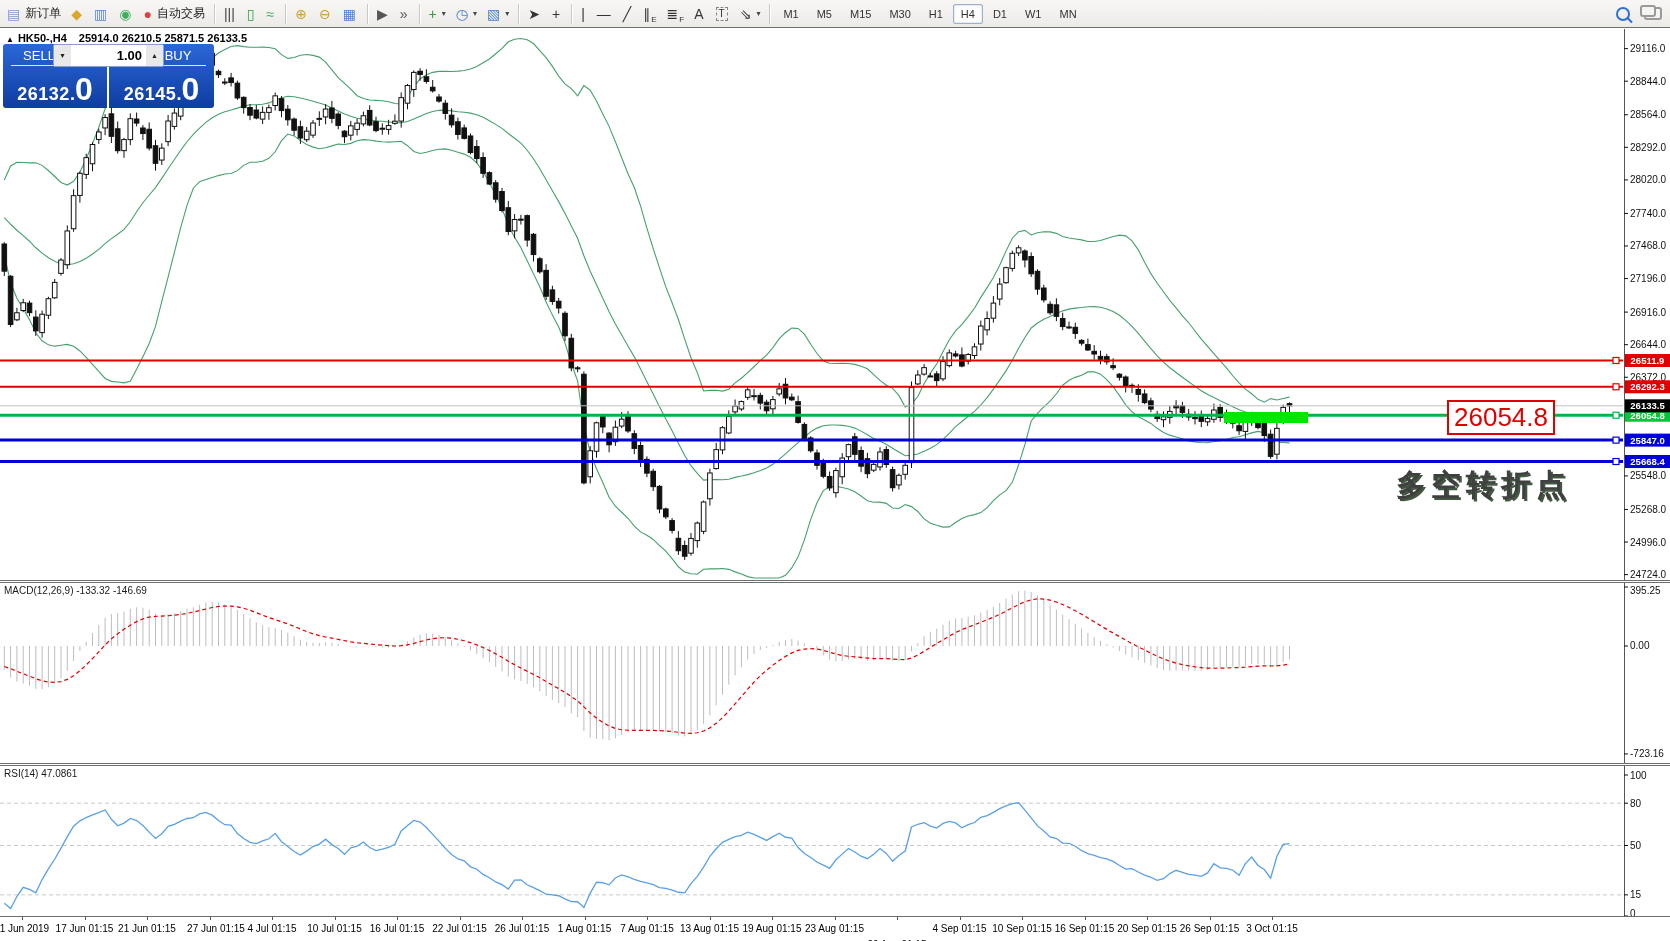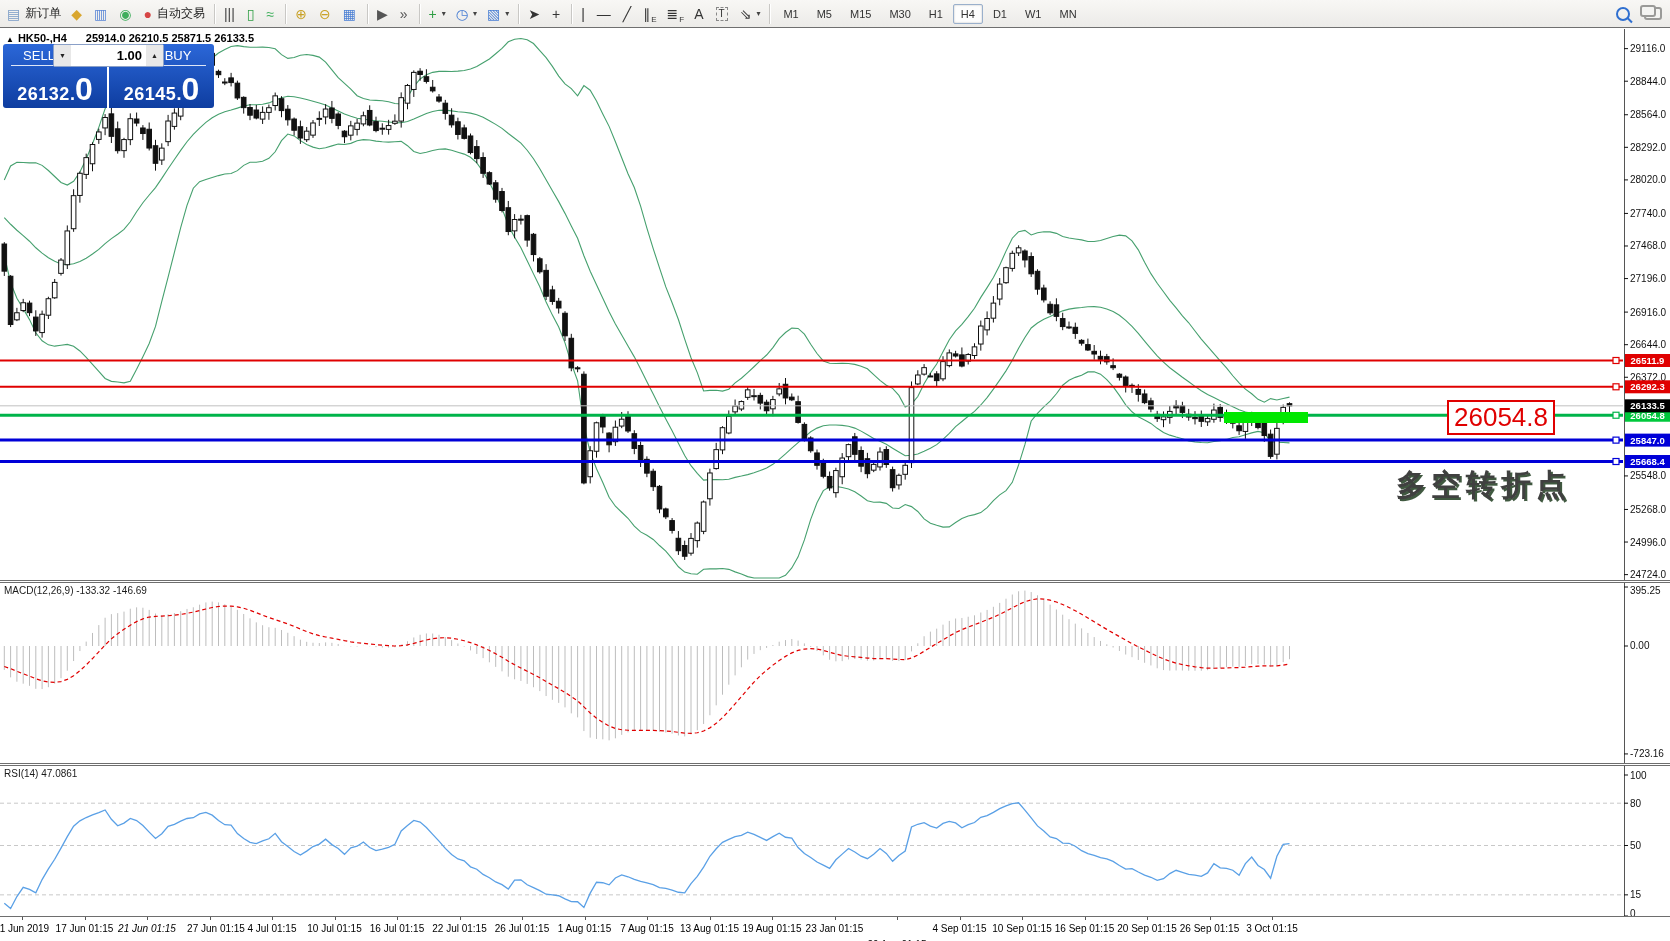--- a/index.html
+++ b/index.html
@@ -19,21 +19,21 @@
   .tf.active{background:#fdfdfd;border:1px solid #9ab0cc;box-shadow:inset 0 0 2px #bbb;}
   #tb-right{margin-left:auto;display:flex;align-items:center;margin-right:8px;gap:14px;}
   .lens{width:10px;height:10px;border:2px solid #2f6fd0;border-radius:50%;position:relative;}
   .lens::after{content:"";position:absolute;width:7px;height:2px;background:#2f6fd0;transform:rotate(45deg);right:-5px;bottom:-2px;}
   .chat{width:14px;height:9px;border:2px solid #9a9a98;border-radius:3px;position:relative;background:#f4f4f2;}
   .chat::before{content:"";position:absolute;left:-6px;top:-4px;width:12px;height:8px;border:2px solid #9a9a98;border-radius:3px;background:#f4f4f2;}
   
   #chart-main{position:absolute;left:0;top:29px;width:1670px;height:551px;background:#fff;}
   #chart-title{position:absolute;left:6px;top:3px;font-size:11px;font-weight:bold;color:#000;z-index:5;}
   #chart-title .tri{font-size:8px;margin-right:4px;color:#000;}
-  #chart-title .ohlc{font-weight:bold;margin-left:19px;}
+  #chart-title .ohlc{font-weight:bold;margin-left:12px;}
   
   #trade-panel{position:absolute;left:3px;top:15px;width:211px;height:64px;z-index:6;
     background:linear-gradient(#2b67d8,#0e3da0);border-radius:3px;color:#fff;}
   .tp-divider{position:absolute;left:104px;top:0;width:2px;height:64px;background:#fff;}
   .tp-half{position:absolute;top:0;height:64px;}
   .tp-sell{left:0;width:104px;}
   .tp-buy{left:106px;width:105px;}
   .tp-btn-label{font-size:13px;text-align:center;width:56px;margin:4px auto 17px;padding-bottom:2px;
     border-bottom:1px solid rgba(255,255,255,.85);}
   .tp-sell .tp-btn-label{margin-left:8px;}
@@ -928,21 +928,21 @@
     </svg>
   <div class="ind-label">RSI(14) 47.0861</div>
 </div>
 
 <div id="date-axis">
     <div class="date-tick" style="left: 22px;"></div>
     <div class="date-label" style="left: 22px;">11 Jun 2019</div>
     <div class="date-tick" style="left: 84.5px;"></div>
     <div class="date-label" style="left: 84.5px;">17 Jun 01:15</div>
     <div class="date-tick" style="left: 147px;"></div>
-    <div class="date-label" style="left: 147px; font-style: italic;">21 Jun 01:15</div>
+    <div class="date-label" style="left: 147px;">21 Jun 01:15</div>
     <div class="date-tick" style="left: 209.5px;"></div>
     <div class="date-label" style="left: 216px;">27 Jun 01:15</div>
     <div class="date-tick" style="left: 272px;"></div>
     <div class="date-label" style="left: 272px;">4 Jul 01:15</div>
     <div class="date-tick" style="left: 334.5px;"></div>
     <div class="date-label" style="left: 334.5px;">10 Jul 01:15</div>
     <div class="date-tick" style="left: 397px;"></div>
     <div class="date-label" style="left: 397px;">16 Jul 01:15</div>
     <div class="date-tick" style="left: 459.5px;"></div>
     <div class="date-label" style="left: 459.5px;">22 Jul 01:15</div>
@@ -950,21 +950,21 @@
     <div class="date-label" style="left: 522px;">26 Jul 01:15</div>
     <div class="date-tick" style="left: 584.5px;"></div>
     <div class="date-label" style="left: 584.5px;">1 Aug 01:15</div>
     <div class="date-tick" style="left: 647px;"></div>
     <div class="date-label" style="left: 647px;">7 Aug 01:15</div>
     <div class="date-tick" style="left: 709.5px;"></div>
     <div class="date-label" style="left: 709.5px;">13 Aug 01:15</div>
     <div class="date-tick" style="left: 772px;"></div>
     <div class="date-label" style="left: 772px;">19 Aug 01:15</div>
     <div class="date-tick" style="left: 834.5px;"></div>
-    <div class="date-label" style="left: 834.5px;">23 Jan 01:15</div>
+    <div class="date-label" style="left: 834.5px;">23 Aug 01:15</div>
     <div class="date-tick" style="left: 897px;"></div>
     <div class="date-label" style="left: 897px; margin-top: 16px;">29 Aug 01:15</div>
     <div class="date-tick" style="left: 959.5px;"></div>
     <div class="date-label" style="left: 959.5px;">4 Sep 01:15</div>
     <div class="date-tick" style="left: 1022px;"></div>
     <div class="date-label" style="left: 1022px;">10 Sep 01:15</div>
     <div class="date-tick" style="left: 1084.5px;"></div>
     <div class="date-label" style="left: 1084.5px;">16 Sep 01:15</div>
     <div class="date-tick" style="left: 1147px;"></div>
     <div class="date-label" style="left: 1147px;">20 Sep 01:15</div>

